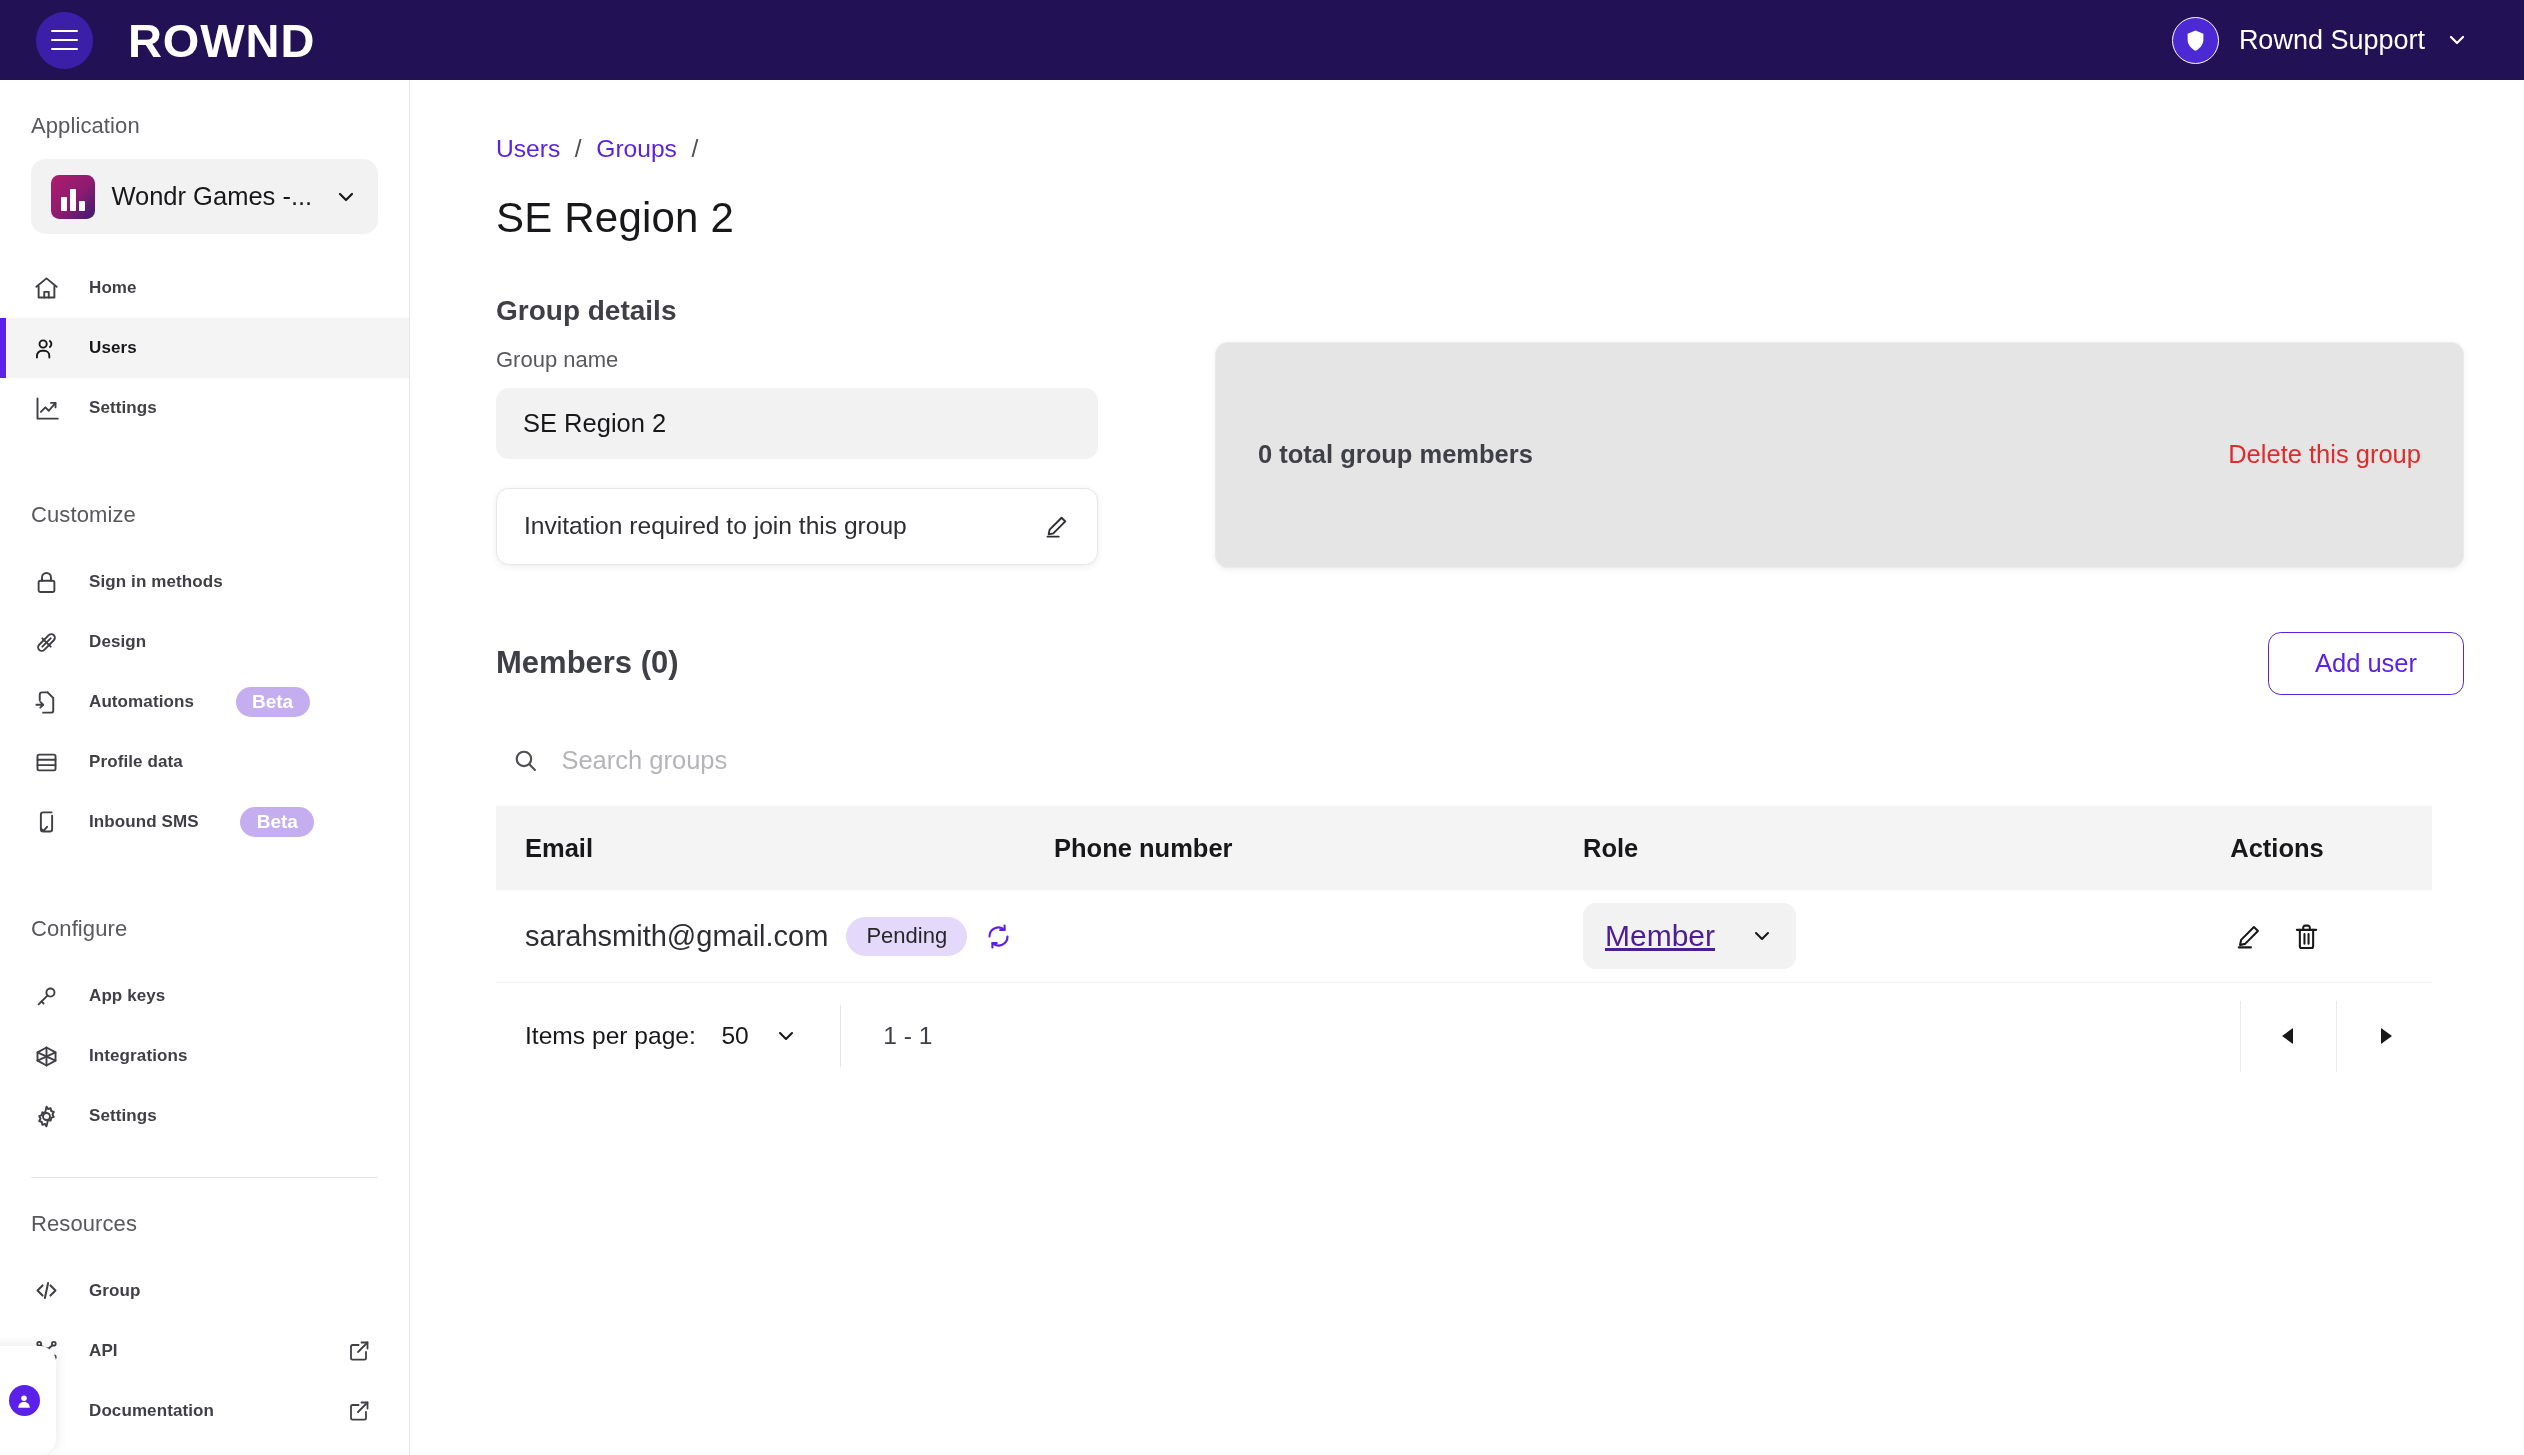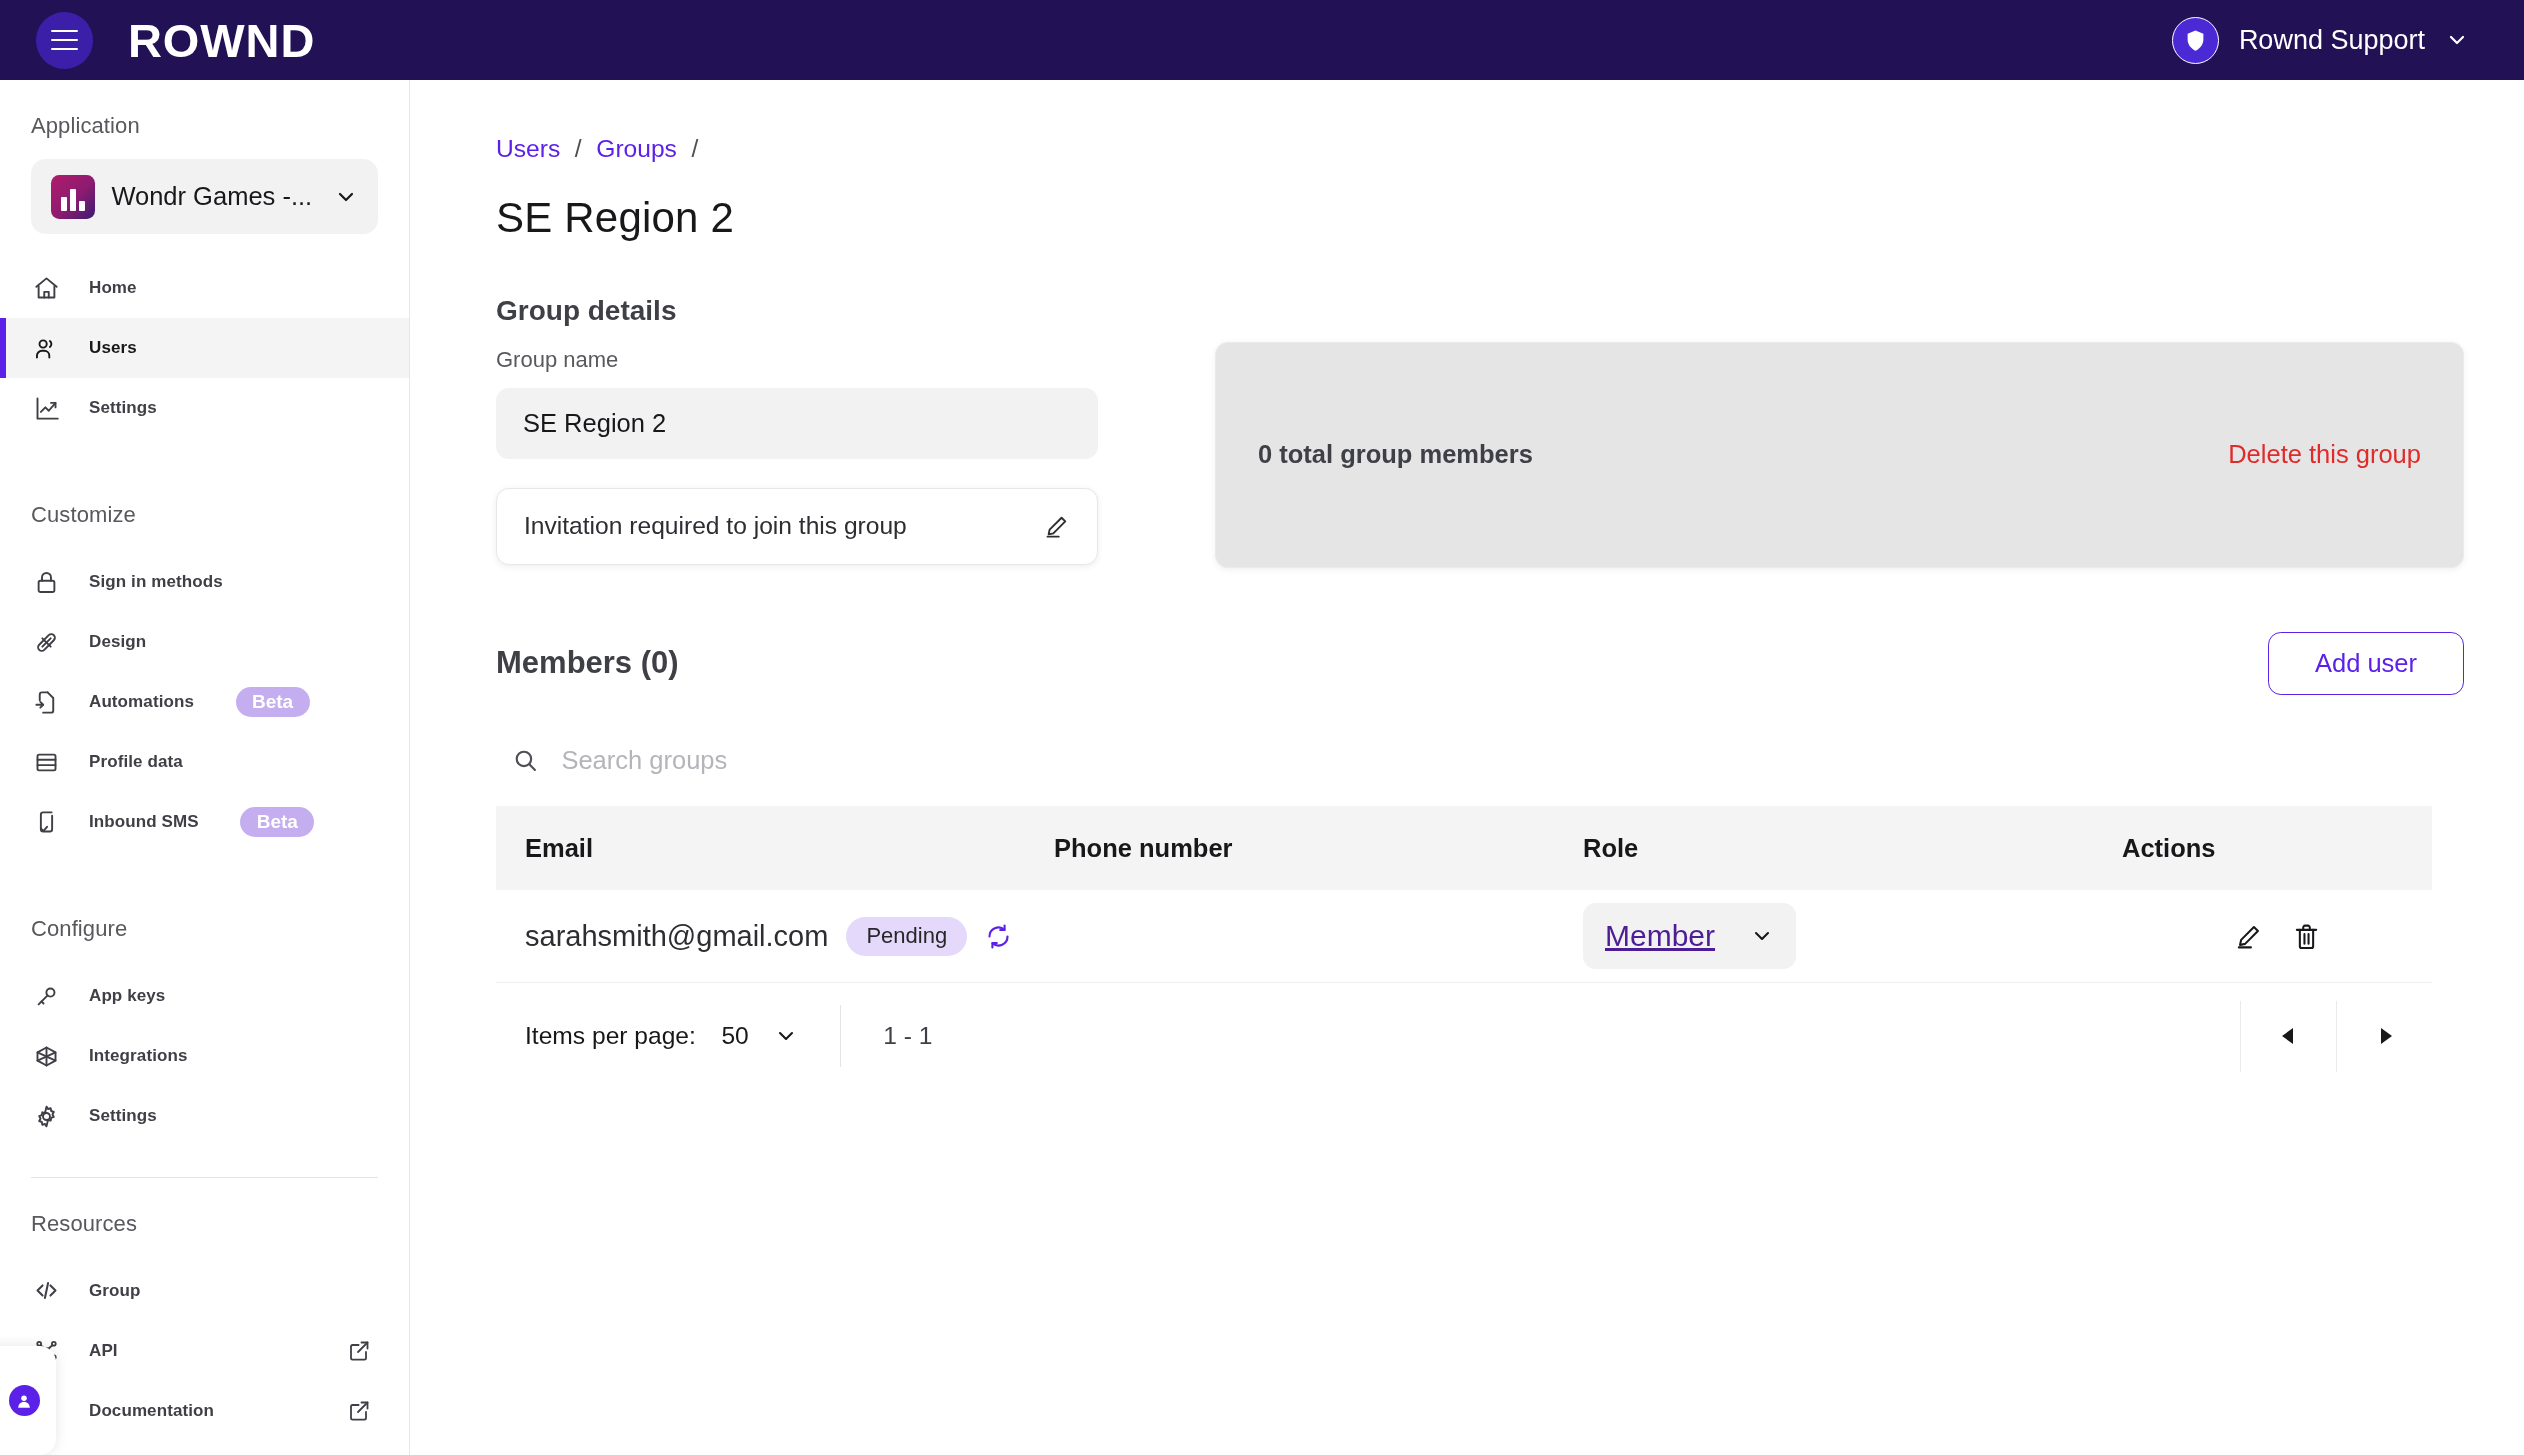--- a/index.html
+++ b/index.html
@@ -243,21 +243,21 @@
   .thead {
     background: #F4F4F5;
     display: flex; align-items: center;
     height: 84px;
     padding: 0 0 0 29px;
   }
   .th { font-size: 25.5px; font-weight: 700; color: #18181B; }
   .col-email { width: 529px; flex: none; }
   .col-phone { width: 529px; flex: none; }
   .col-role  { flex: 1; }
-  .col-actions { width: 310px; flex: none; }
+  .col-actions { width: 310px; flex: none; text-align: center; }
 
   .trow {
     display: flex; align-items: center;
     height: 93px; padding: 0 0 0 29px;
     border-bottom: 0.9px solid #EFEFF1;
   }
   .cell-email { display: flex; align-items: center; gap: 18px; }
   .email-text { font-size: 29px; color: #2D2D32; }
   .pending-badge {
     background: #E4D9FA; color: #27272A;

